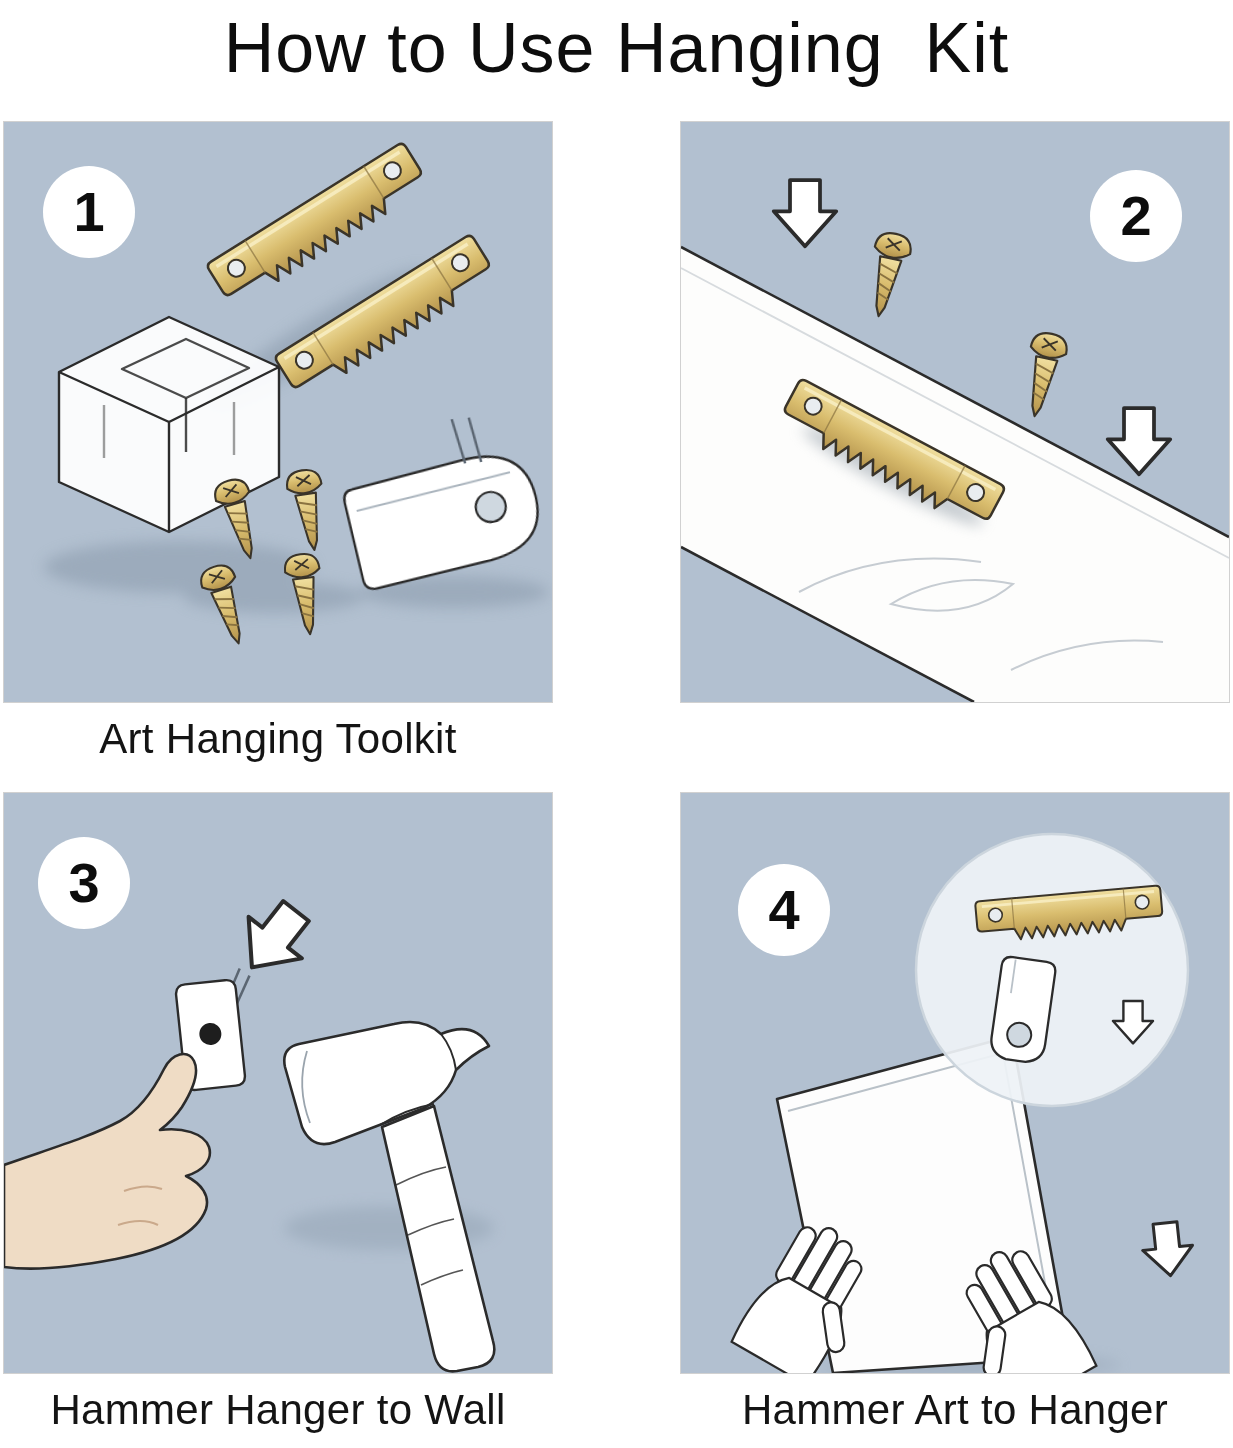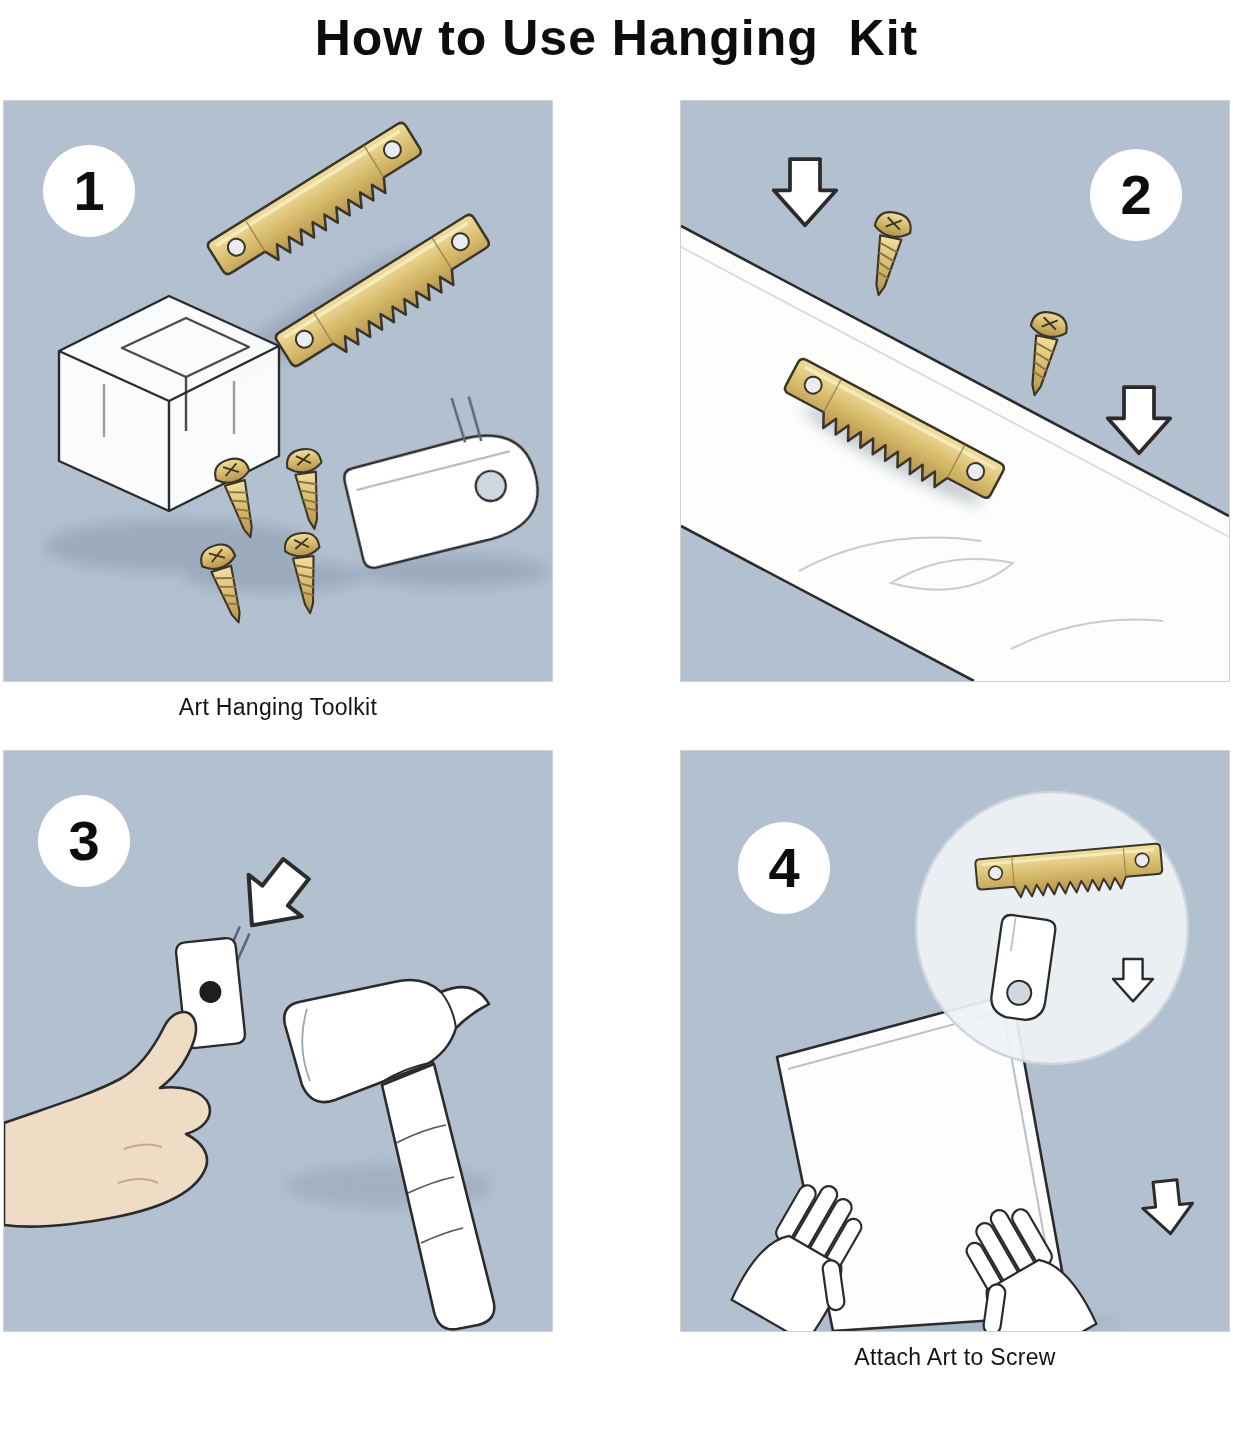--- a/index.html
+++ b/index.html
@@ -4,21 +4,21 @@
 <title>How to Use Hanging Kit</title>
 <style>
   html,body{margin:0;padding:0;background:#ffffff;}
   body{
     width:1233px;height:1448px;overflow:hidden;
     font-family:"Liberation Sans", sans-serif;color:#111;
     position:relative;
   }
   .page-title{
     margin:0;padding-top:12px;text-align:center;
-    font-size:50px;font-weight:700;letter-spacing:1px;color:#0d0d0d;
+    font-size:70px;font-weight:400;letter-spacing:1px;color:#0d0d0d;
     white-space:pre-wrap;line-height:1.05;
   }
   .grid{
     margin-top:36px;
     display:grid;grid-template-columns:548px 548px;
     column-gap:129px;row-gap:30px;justify-content:center;
   }
   figure{margin:0;}
   .panel{
     position:relative;width:548px;height:580px;
@@ -30,21 +30,21 @@
     position:absolute;width:92px;height:92px;border-radius:50%;
     background:#ffffff;display:flex;align-items:center;justify-content:center;
     font-size:56px;font-weight:700;color:#0d0d0d;z-index:5;
   }
   .badge.b1{left:39px;top:44px;}
   .badge.b2{left:409px;top:48px;}
   .badge.b3{left:34px;top:44px;}
   .badge.b4{left:57px;top:71px;}
   .caption{
     margin-top:13px;text-align:center;
-    font-size:23px;font-weight:400;color:#141414;letter-spacing:0.3px;
+    font-size:42px;font-weight:400;color:#141414;letter-spacing:0.3px;
   }
   .defs-holder{position:absolute;width:0;height:0;overflow:hidden;}
 </style>
 </head>
 <body>
 
 <svg class="defs-holder" aria-hidden="true">
   <defs>
     <linearGradient id="grad-brass" x1="0" y1="0" x2="0" y2="1">
       <stop offset="0" stop-color="#f0dfa0"></stop>
@@ -179,20 +179,21 @@
         </g>
         <g>
           <path d="M0,372 C45,356 86,344 116,328 C136,317 150,296 160,276 C168,260 184,256 190,268 C196,280 188,298 178,314 C172,323 164,331 156,337 C178,334 200,340 205,354 C209,367 199,378 182,383 C198,391 206,403 202,416 C192,444 152,458 112,466 C70,474 30,478 0,474 Z" fill="#efdcc5" stroke="#2b2b2b" stroke-width="2.6" stroke-linejoin="round"></path>
           <path d="M120,398 q22,-8 38,-2 M114,432 q24,-8 40,0" stroke="#caa98b" stroke-width="2" fill="none"></path>
         </g>
       </svg>
       <div class="badge b3">
         <span>3</span>
       </div>
     </div>
+    <figcaption class="caption">Hammer Hanger to Wall</figcaption>
   </figure>
 
   <figure>
     <div class="panel">
       <svg class="scene" width="548" height="580" viewBox="0 0 548 580">
         <ellipse cx="290" cy="572" rx="150" ry="12" fill="#8696a8" opacity="0.3" filter="url(#soft)"></ellipse>
         <g>
           <path d="M96,306 L331,243 L389,564 L152,580 Z" fill="#fdfdfd" stroke="#2b2b2b" stroke-width="2.6" stroke-linejoin="round"></path>
           <path d="M107,318 L322,260 L376,556" fill="none" stroke="#b9c1c8" stroke-width="2"></path>
         </g>
@@ -207,16 +208,16 @@
           <use href="#sym-arrow" transform="translate(452,208) scale(0.8)"></use>
         </g>
         <use href="#sym-hand" transform="translate(118,516) rotate(30)"></use>
         <use href="#sym-hand" transform="translate(348,540) scale(-1,1) rotate(30)"></use>
         <use href="#sym-arrow" transform="translate(484,430) rotate(-6)"></use>
       </svg>
       <div class="badge b4">
         <span>4</span>
       </div>
     </div>
-    <figcaption class="caption">Attach Art to Screw</figcaption>
+    <figcaption class="caption">Hammer Art to Hanger</figcaption>
   </figure>
 
 </div>
 
 </body></html>

